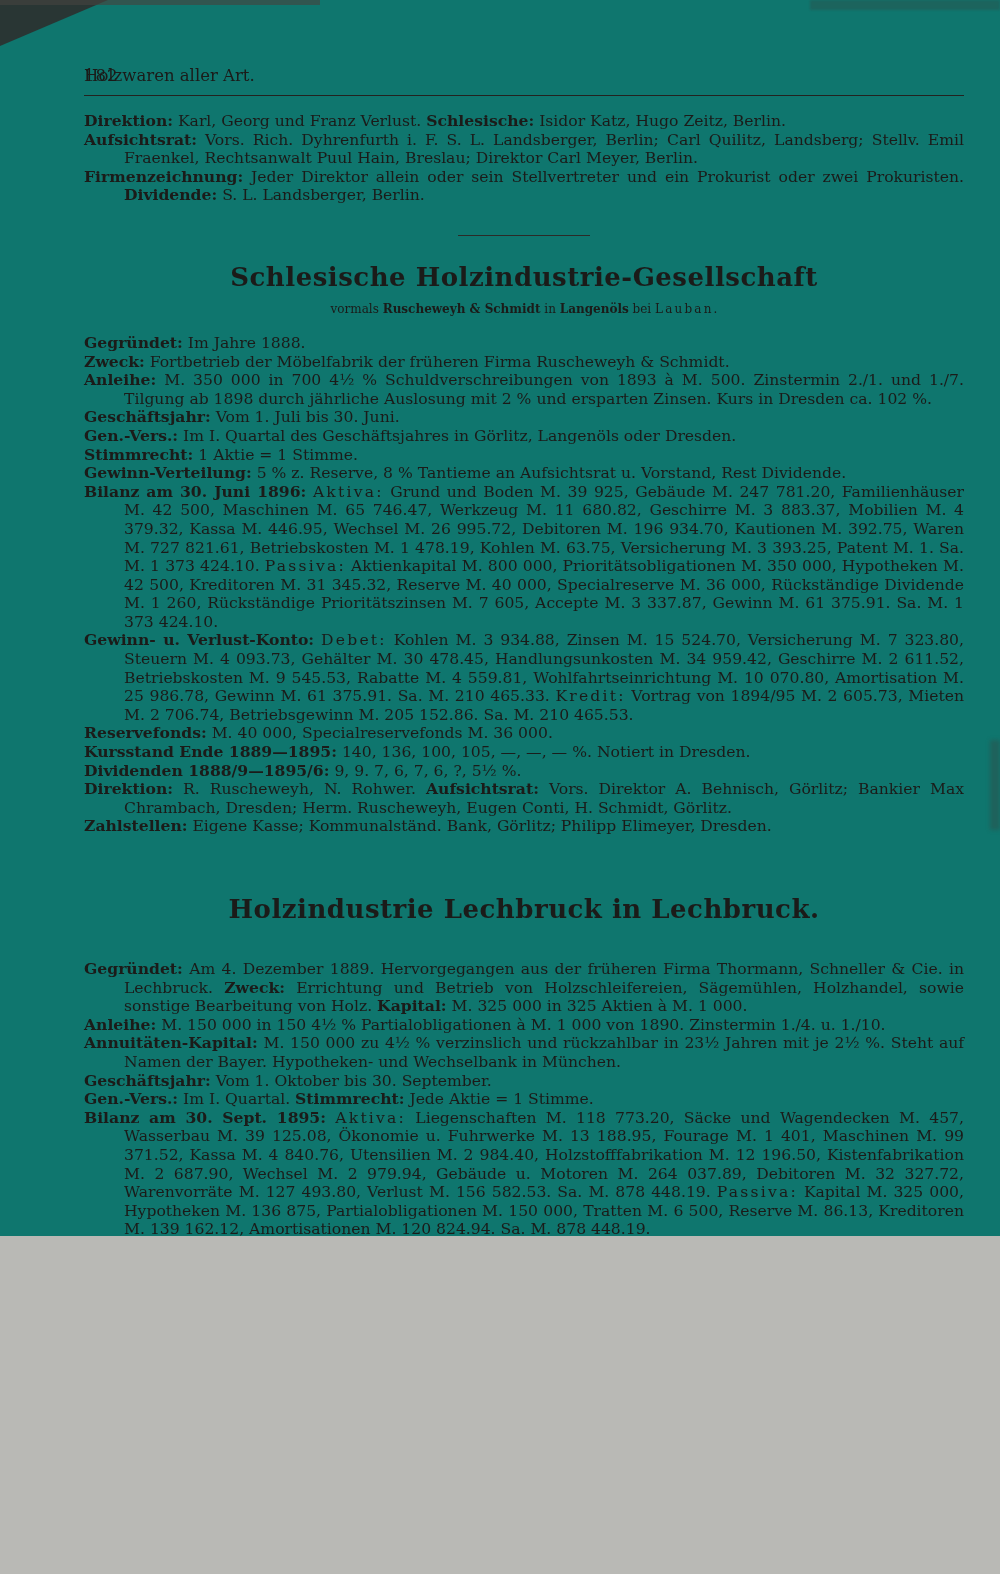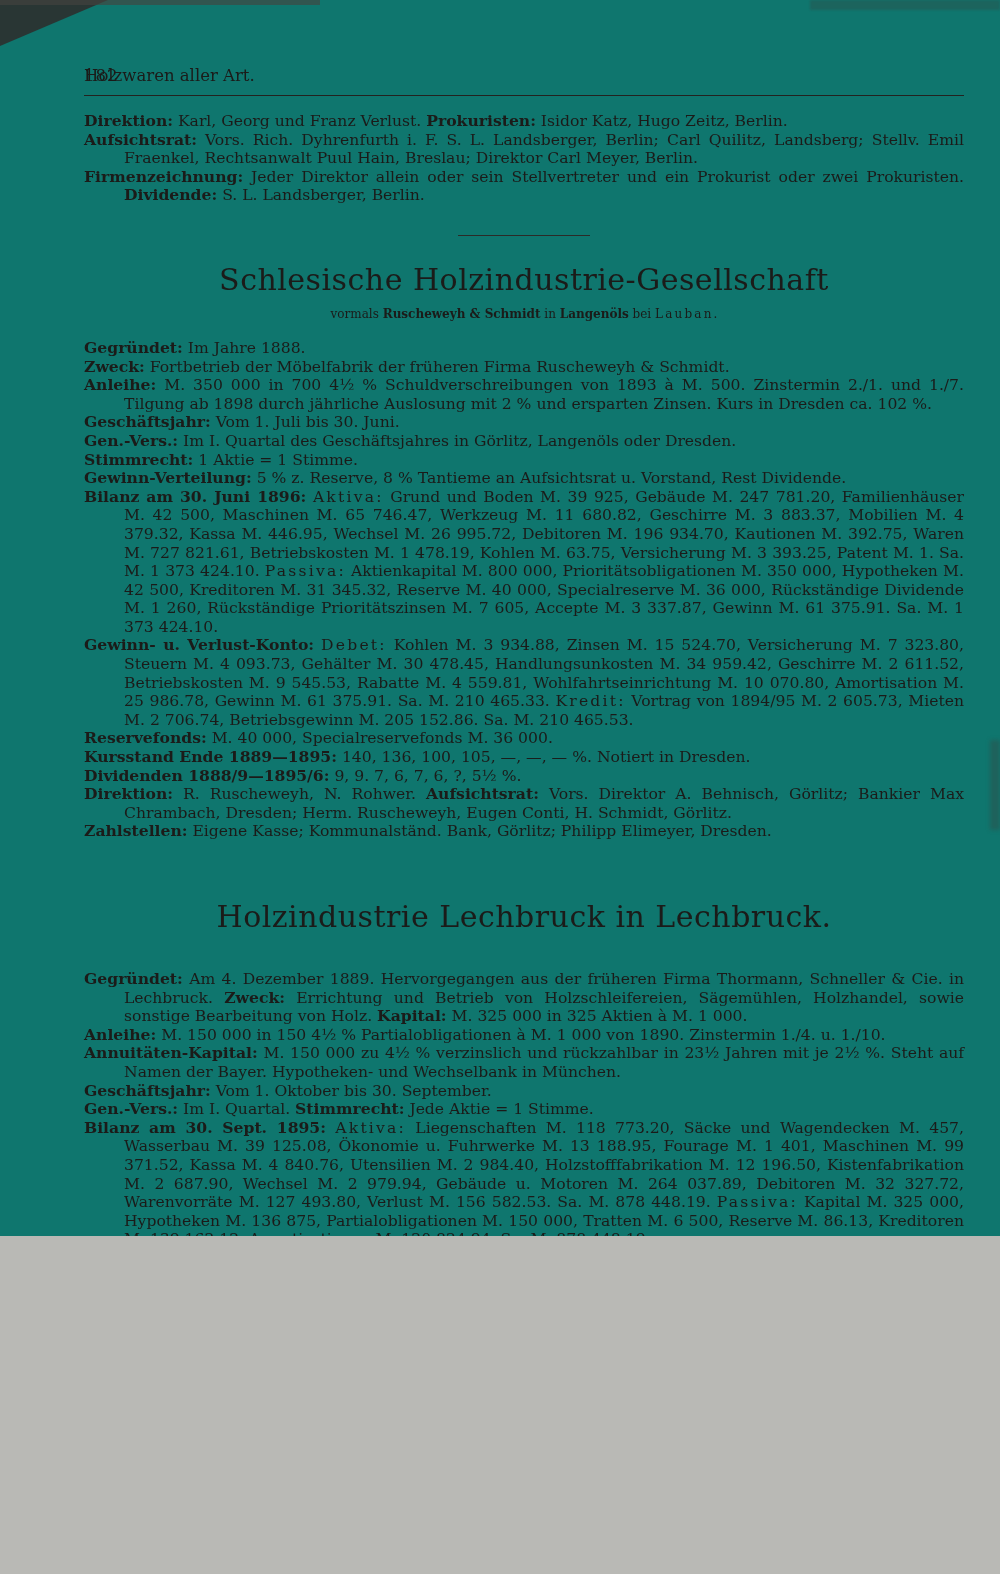--- a/index.html
+++ b/index.html
@@ -61,21 +61,21 @@
   }
   .b  { font-weight: bold; }
   .sp { letter-spacing: 2.2px; }
 
   .divider {
     width: 132px; margin: 30px auto 26px auto;
     border: none; border-top: 1.6px solid #2b2b28;
   }
 
   .company-title {
-    font-size: 30px; font-weight: normal;
+    font-size: 26px; font-weight: bold;
     text-align: center; letter-spacing: 0.5px;
     margin: 0 0 10px 0;
   }
   .company-subtitle {
     font-size: 12px; text-align: center;
     margin: 0 0 18px 0;
   }
   .entry.second .company-title { margin-top: 58px; margin-bottom: 36px; }
 </style>
 </head>
@@ -90,21 +90,21 @@
   <div class="content">
 
     <header class="running-header">
       <span class="page-number">182</span>
       <span class="header-title">Holzwaren aller Art.</span>
     </header>
     <hr class="header-rule">
 
     <section class="entry">
       <div>
-          <p class="para"><span class="b">Direktion:</span><span> Karl, Georg und Franz Verlust. </span><span class="b">Prokuristen:</span><span> Isidor Katz, Hugo Zeitz, Berlin.</span></p>
+          <p class="para"><span class="b">Direktion:</span><span> Karl, Georg und Franz Verlust. </span><span class="b">Schlesische:</span><span> Isidor Katz, Hugo Zeitz, Berlin.</span></p>
           <p class="para"><span class="b">Aufsichtsrat:</span><span> Vors. Rich. Dyhrenfurth i. F. S. L. Landsberger, Berlin; Carl Quilitz, Landsberg; Stellv. Emil Fraenkel, Rechtsanwalt Puul Hain, Breslau; Direktor Carl Meyer, Berlin.</span></p>
           <p class="para"><span class="b">Firmenzeichnung:</span><span> Jeder Direktor allein oder sein Stellvertreter und ein Prokurist oder zwei Prokuristen. </span><span class="b">Dividende:</span><span> S. L. Landsberger, Berlin.</span></p>
         </div>
     </section>
 
     <hr class="divider">
 
     <section class="entry">
       <h1 class="company-title">Schlesische Holzindustrie-Gesellschaft</h1>
       <p class="company-subtitle"><span>vormals </span><span class="b">Ruscheweyh &amp; Schmidt</span><span> in </span><span class="b">Langenöls</span><span> bei </span><span class="sp">Lauban</span><span>.</span></p>

